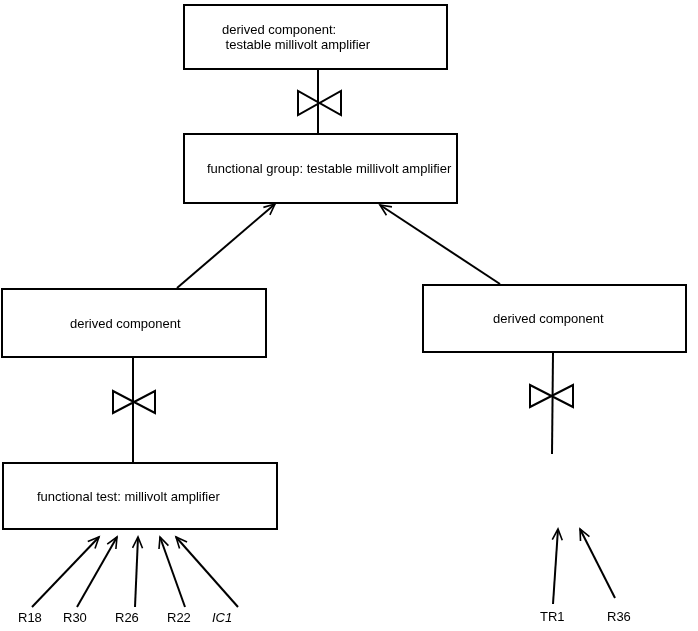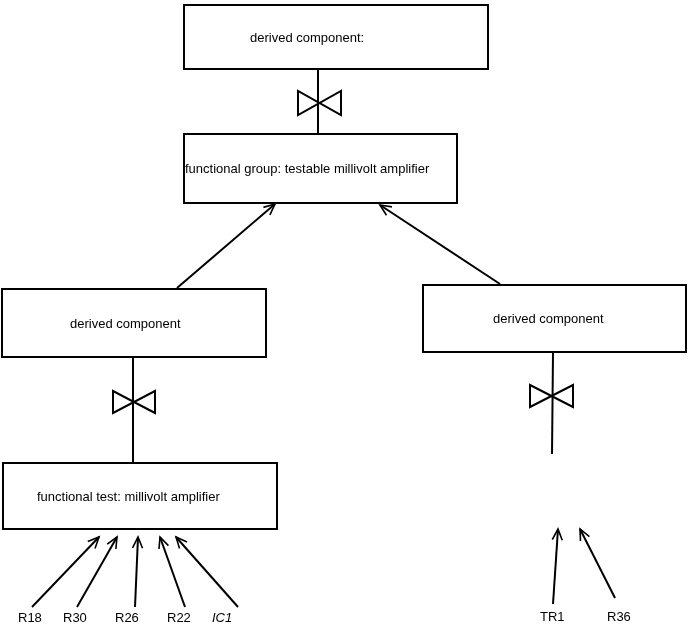--- a/index.html
+++ b/index.html
@@ -76,25 +76,26 @@
     <line x1="32" y1="607" x2="99" y2="537" stroke="#000000" stroke-width="2" marker-end="url(#ah)"></line>
     <line x1="77" y1="607" x2="117" y2="537" stroke="#000000" stroke-width="2" marker-end="url(#ah)"></line>
     <line x1="135" y1="607" x2="138" y2="537" stroke="#000000" stroke-width="2" marker-end="url(#ah)"></line>
     <line x1="185" y1="607" x2="160" y2="537" stroke="#000000" stroke-width="2" marker-end="url(#ah)"></line>
     <line x1="238" y1="607" x2="176" y2="537" stroke="#000000" stroke-width="2" marker-end="url(#ah)"></line>
 
     <line x1="553" y1="604" x2="558" y2="529" stroke="#000000" stroke-width="2" marker-end="url(#ah)"></line>
     <line x1="615" y1="598" x2="580" y2="529" stroke="#000000" stroke-width="2" marker-end="url(#ah)"></line>
   </svg>
 
-  <div class="node" style="left:183px; top:4px; width:306px; height:66px; padding-left:65px;">
+  <div class="node" style="left:183px; top:4px; width:265px; height:66px; padding-left:37px;">
     <div class="line">derived component:</div>
+    <div class="line"> testable millivolt amplifier</div>
   </div>
 
-  <div class="node" style="left:183px; top:133px; width:275px; height:71px; padding-left:0;">
+  <div class="node" style="left:183px; top:133px; width:275px; height:71px; padding-left:22px;">
     <div class="line">functional group: testable millivolt amplifier</div>
   </div>
 
   <div class="node" style="left:1px; top:288px; width:266px; height:70px; padding-left:67px;">
     <div class="line">derived component</div>
   </div>
 
   <div class="node" style="left:2px; top:462px; width:276px; height:68px; padding-left:33px;">
     <div class="line">functional test: millivolt amplifier</div>
   </div>

